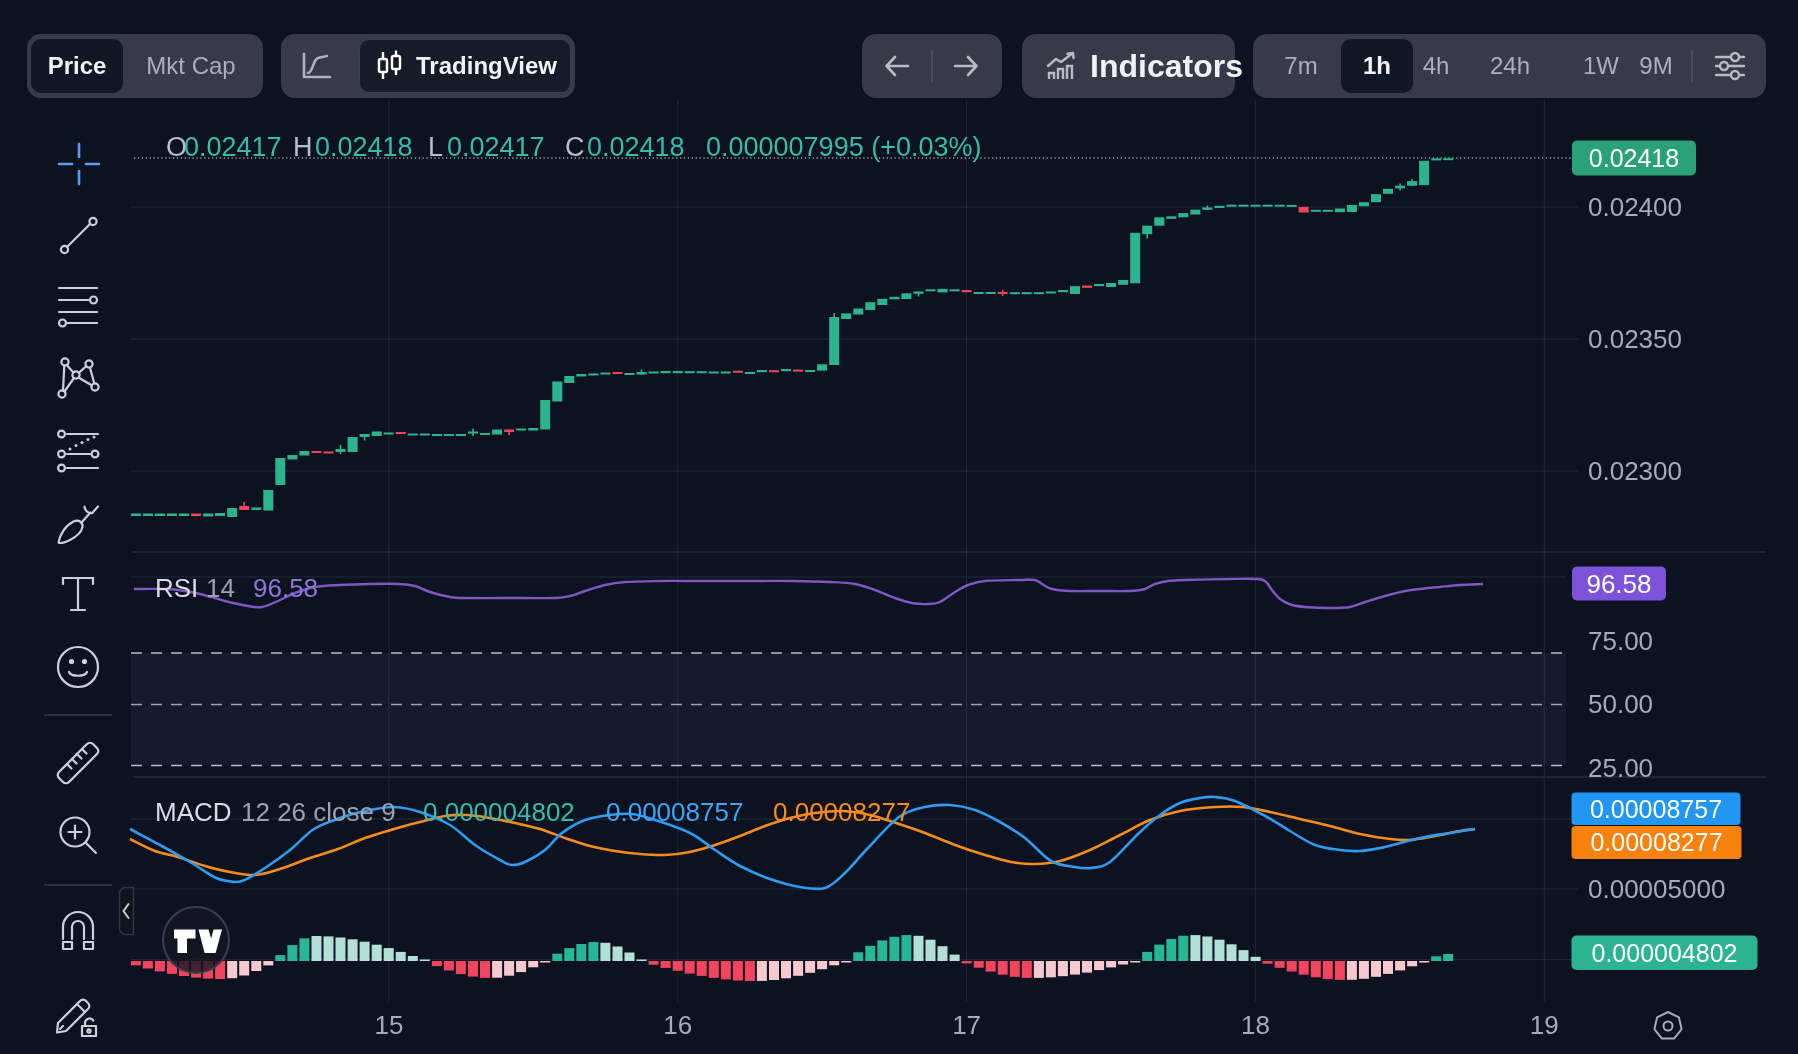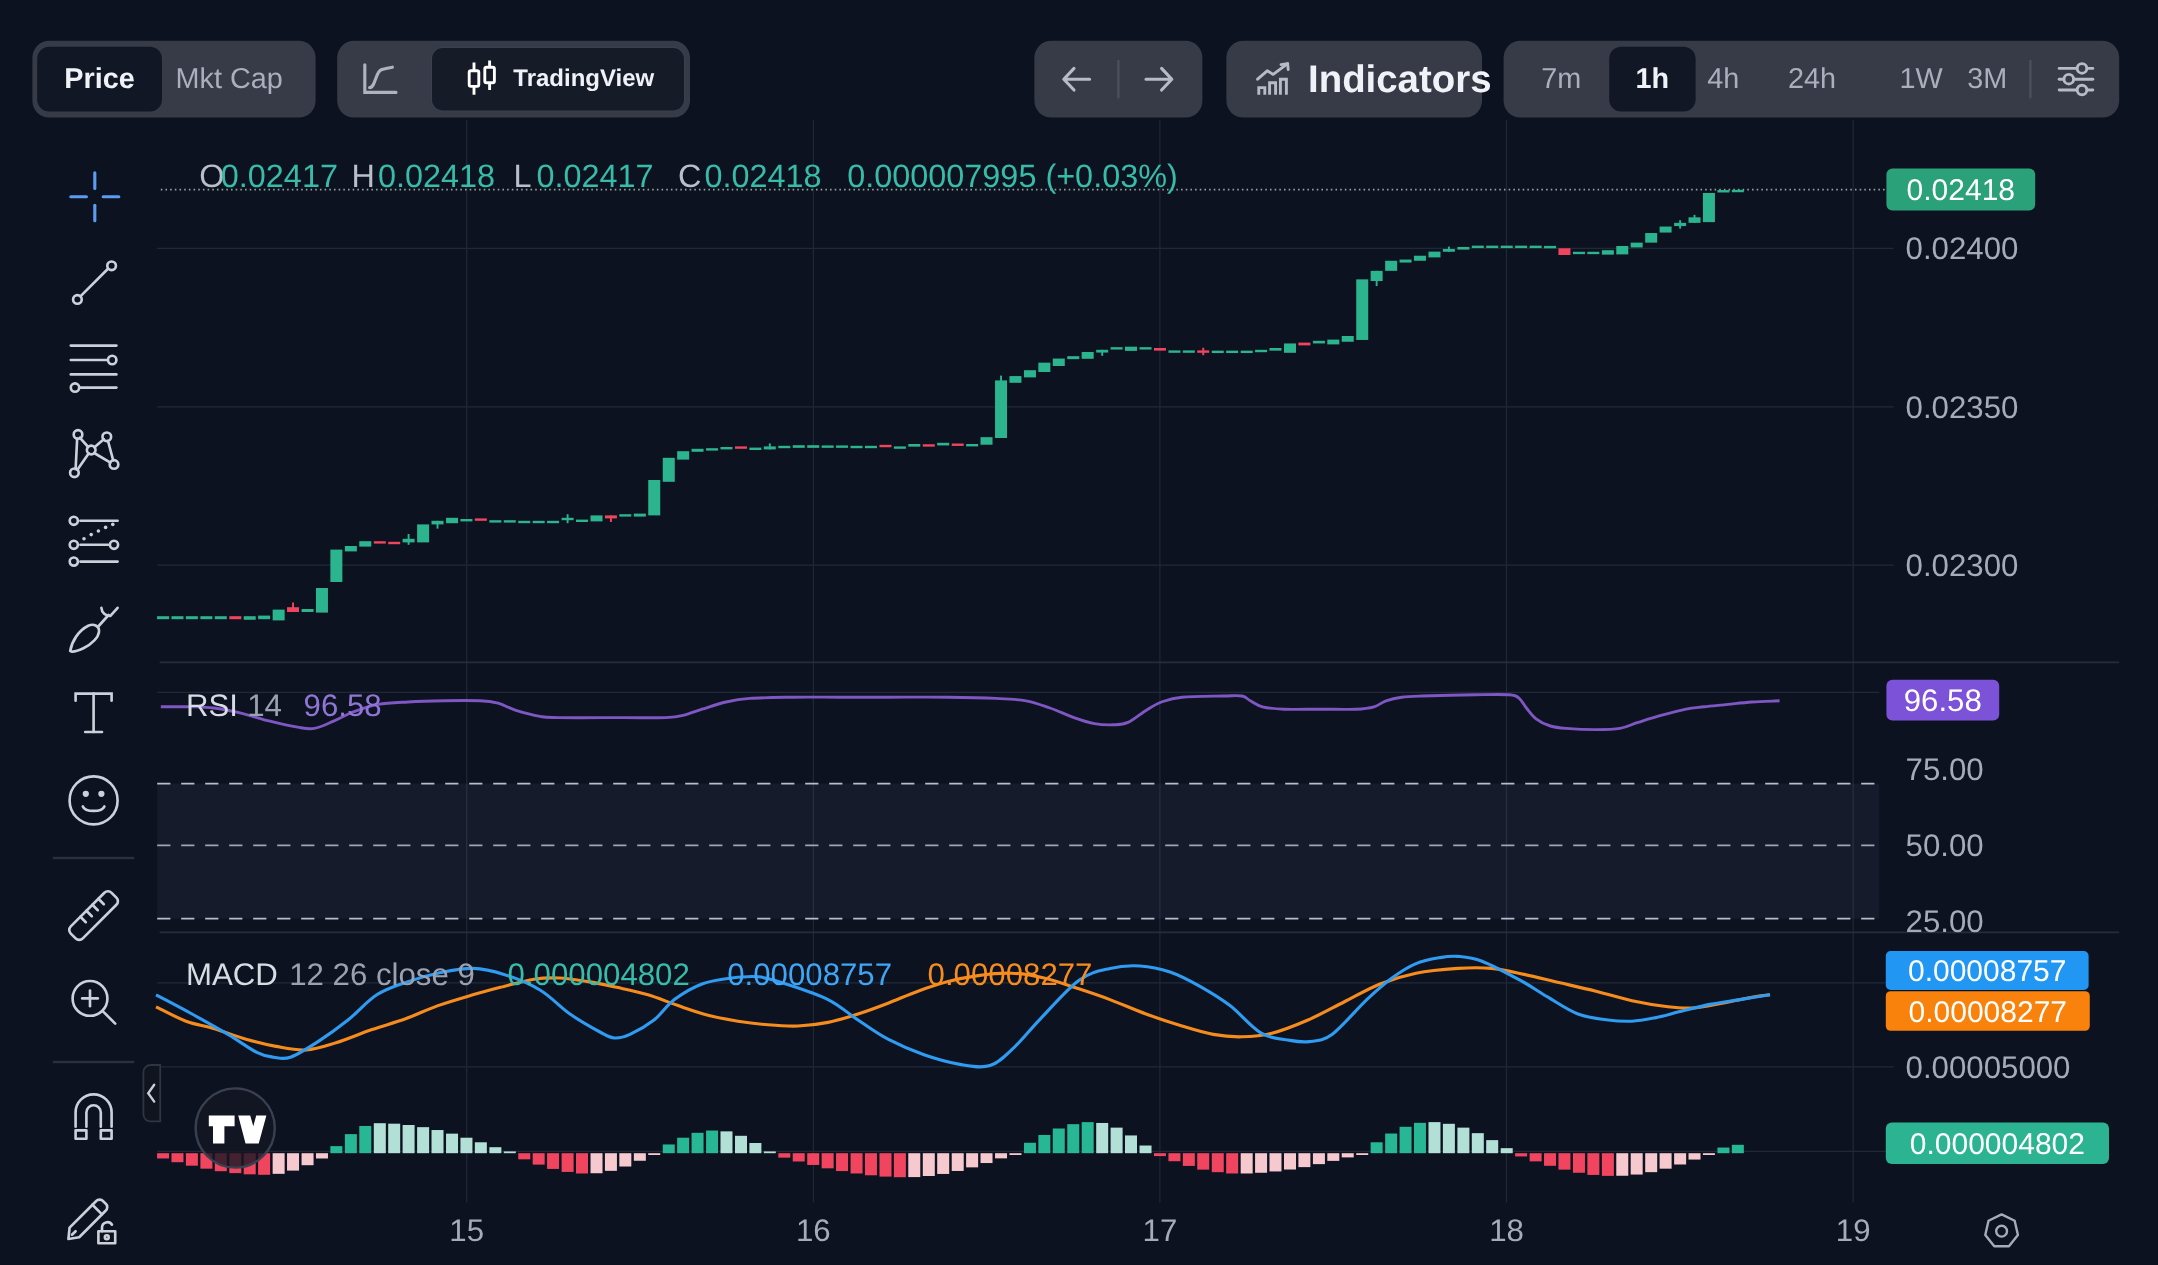--- a/index.html
+++ b/index.html
@@ -4,21 +4,21 @@
 * { margin:0; padding:0; box-sizing:border-box; }
 html,body { width:1798px; height:1054px; background:#0d1220; overflow:hidden;
   font-family:"Liberation Sans", sans-serif; }
 #root { position:relative; width:1798px; height:1054px; }
 #chart { position:absolute; left:0; top:0; }
 .grp { position:absolute; top:34px; height:64px; background:#373b47; border-radius:14px; }
 .seg { position:absolute; top:5px; height:54px; border-radius:10px; color:#a9afbc;
   font-size:24px; display:flex; align-items:center; justify-content:center; }
 .seg.active { background:#121726; color:#eff2f6; font-weight:bold; }
 .tvseg { position:absolute; top:5px; left:78px; width:212px; height:54px; border-radius:10px;
-  background:#161b28; border:1.5px solid #3a4051; color:#eff2f6; font-size:20px; font-weight:bold;
+  background:#161b28; border:1.5px solid #3a4051; color:#eff2f6; font-size:24px; font-weight:bold;
   display:flex; align-items:center; justify-content:center; }
 .icn { position:absolute; top:50%; transform:translateY(-50%); display:flex; }
 .lbl { position:absolute; top:0; height:64px; font-size:32px; display:flex; align-items:center; }
 .vsep { position:absolute; top:16px; width:2px; height:32px; background:#4a4f5c; }
 .hsep { position:absolute; background:#2a3040; height:1.5px; width:68px; left:44px; }
 </style></head>
 <body>
 <div id="root">
 <div id="chart"><svg width="1798" height="1054" viewBox="0 0 1798 1054" font-family="'Liberation Sans', sans-serif">
 <line x1="388.9" y1="100" x2="388.9" y2="1002" stroke="#212837" stroke-width="1"></line>
@@ -323,21 +323,21 @@
         <text x="206" y="597" fill="#9ba1af" font-size="26" text-anchor="start" font-weight="normal">14</text>
         <text x="253" y="597" fill="#8f76d6" font-size="26" text-anchor="start" font-weight="normal">96.58</text>
 <text x="155" y="821" fill="#d8dce3" font-size="26" text-anchor="start" font-weight="normal">MACD</text>
         <text x="241" y="821" fill="#9ba1af" font-size="26" text-anchor="start" font-weight="normal">12 26 close 9</text>
         <text x="423" y="821" fill="#36bca8" font-size="26" text-anchor="start" font-weight="normal">0.000004802</text>
         <text x="606" y="821" fill="#3ea6f5" font-size="26" text-anchor="start" font-weight="normal">0.00008757</text>
         <text x="773" y="821" fill="#f78c1e" font-size="26" text-anchor="start" font-weight="normal">0.00008277</text>
 </svg></div>
 
 <div class="grp" style="left:27px;width:236px">
-  <div class="seg active" style="left:4px;width:104px">Price</div>
+  <div class="seg active" style="left:4px;width:92px">Price</div>
   <div class="seg" style="left:96px;width:136px">Mkt Cap</div>
 </div>
 <div class="grp" style="left:281px;width:294px">
   <div class="icn" style="left:19px">
         <svg width="34" height="34" viewBox="0 0 34 34">
           <path d="M4 5 V28 H30" stroke="#aeb3bf" stroke-width="2.6" fill="none" stroke-linecap="round"></path>
           <path d="M8 24 C13 24 13 10 18 9 C22 8.2 24 7.5 27 7" stroke="#aeb3bf" stroke-width="2.6" fill="none" stroke-linecap="round"></path>
         </svg>
       </div>
   <div class="tvseg"><span style="margin-right:11px;display:flex">
@@ -379,21 +379,21 @@
         </svg>
       </div>
   <div class="lbl" style="left:68px;color:#eff2f6;font-weight:bold">Indicators</div>
 </div>
 <div class="grp" style="left:1253px;width:513px">
   <div class="seg" style="left:18px;width:60px">7m</div>
   <div class="seg active" style="left:88px;width:72px">1h</div>
   <div class="seg" style="left:155px;width:56px">4h</div>
   <div class="seg" style="left:226px;width:62px">24h</div>
   <div class="seg" style="left:318px;width:60px">1W</div>
-  <div class="seg" style="left:373px;width:60px">3M</div>
+  <div class="seg" style="left:373px;width:60px">9M</div>
   <div class="vsep" style="left:438px"></div>
   <div class="icn" style="left:457px">
         <svg width="40" height="36" viewBox="0 0 40 36">
           <g stroke="#b6bbc6" fill="none" stroke-width="2.4" stroke-linecap="round">
 <line x1="6" y1="9" x2="34" y2="9"></line>
             <circle cx="25" cy="9" r="4" fill="#373b47"></circle>
 <line x1="6" y1="18" x2="34" y2="18"></line>
             <circle cx="14" cy="18" r="4" fill="#373b47"></circle>
 <line x1="6" y1="27" x2="34" y2="27"></line>
             <circle cx="25" cy="27" r="4" fill="#373b47"></circle>

